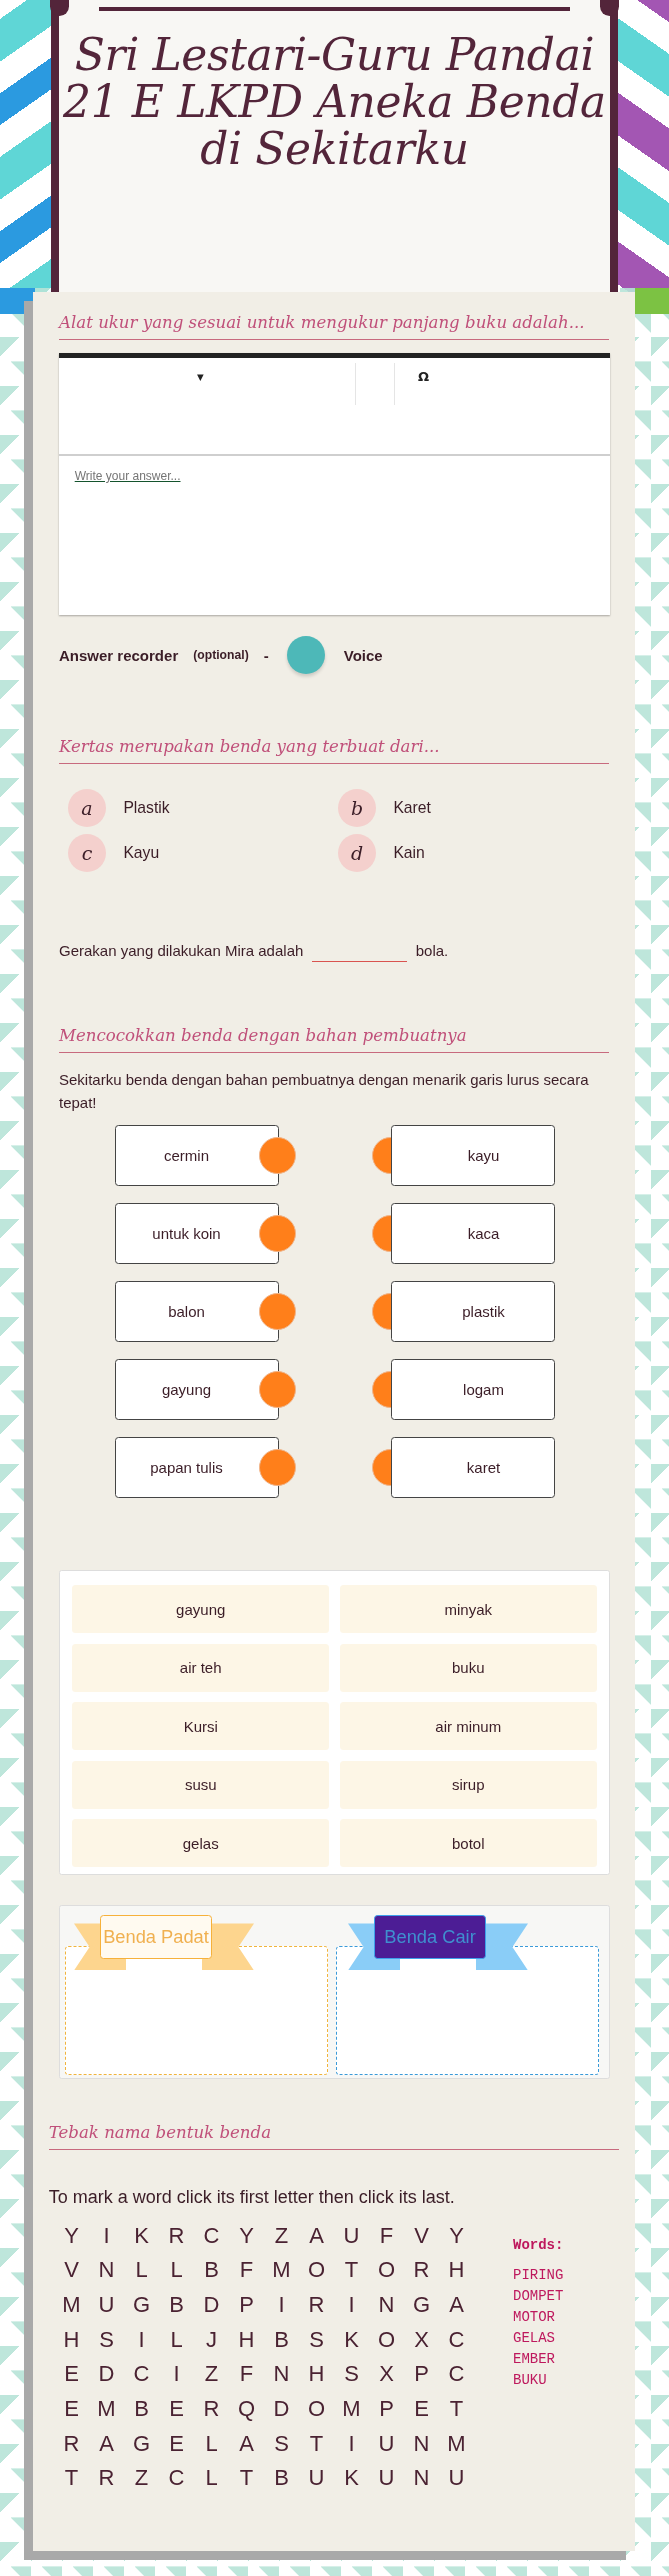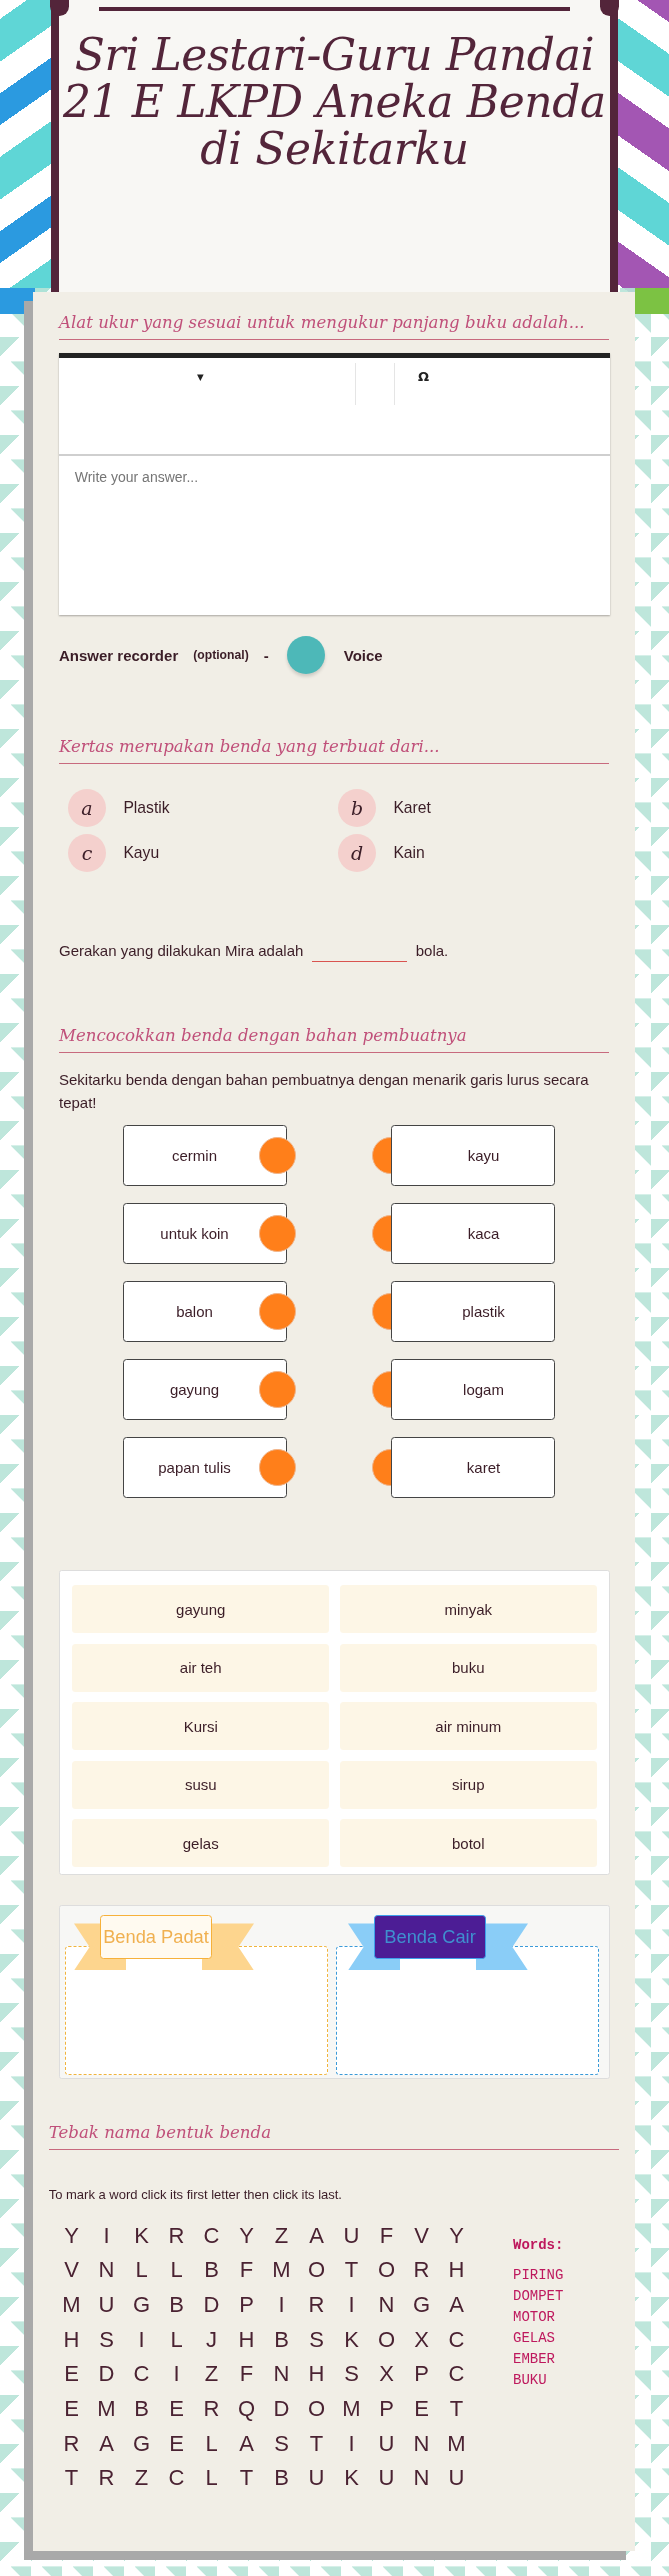--- a/index.html
+++ b/index.html
@@ -57,41 +57,41 @@
     border-bottom:1.3px solid #c86a7e;padding-bottom:7px;position:absolute;left:26px;right:26px;
   }
 
   
   .editor{position:absolute;left:26px;width:551px;top:61px;height:262px;background:#fff;box-shadow:0 0.9px 1.7px rgba(0,0,0,.3);}
   .editor .bar{height:5.2px;background:#222;}
   .editor .toolbar{height:96px;border-bottom:2.6px solid #cfcfcf;position:relative;}
   .editor .tb-sep{position:absolute;top:5.2px;height:42px;width:0.9px;background:#e5e5e5;}
   .editor .caret{position:absolute;left:138px;top:14px;font-size:8.7px;color:#222;}
   .editor .omega{position:absolute;left:359px;top:10.5px;font-size:13px;font-weight:bold;color:#222;}
-  .editor .answer{position:absolute;left:0;right:0;top:104px;bottom:0;padding:12.2px 15.7px;font-size:14px;color:#4c1d95;
-    font-family:"Liberation Sans",sans-serif;border:none;outline:none;resize:none;background:transparent;width:100%;box-sizing:border-box;}
+  .editor .answer{position:absolute;left:0;right:0;top:104px;bottom:0;padding:12.2px 15.7px;font-size:12px;color:#14532d;
+    font-family:"Liberation Sans",sans-serif;border:none;outline:none;resize:none;background:transparent;width:100%;box-sizing:border-box;text-decoration:underline;}
 
   .recorder{position:absolute;left:26px;top:344px;display:flex;align-items:center;gap:15px;font-family:"Liberation Sans",sans-serif;font-weight:bold;font-size:15px;color:#3b1d27;}
   .recorder small{font-size:12.2px;}
   .rec-dot{width:38px;height:38px;border-radius:50%;background:#4db8b8;box-shadow:0 2.6px 3.5px rgba(0,0,0,.15);margin:0 3.5px;}
 
   .opts{position:absolute;left:35px;top:497px;width:541px;display:grid;grid-template-columns:270px 270px;row-gap:7px;}
   .opt{display:flex;align-items:center;gap:17.4px;font-family:"Liberation Sans",sans-serif;font-size:15.7px;color:#3b1d27;}
   .opt .letter{width:38px;height:38px;border-radius:50%;background:#f4d0cd;display:flex;align-items:center;justify-content:center;
     font-family:"DejaVu Serif",serif;font-style:italic;font-size:19px;color:#3b1d27;}
 
   .fill{position:absolute;left:26px;top:650px;font-family:"Liberation Sans",sans-serif;font-size:15px;color:#3b1d27;display:flex;align-items:baseline;}
   .fill .blank{display:inline-block;width:91px;border-bottom:1.3px solid #d9534f;margin:0 8.7px;height:17.4px;background:transparent;border-top:none;border-left:none;border-right:none;outline:none;}
 
   .match-desc{position:absolute;left:26px;right:26px;top:776px;font-family:"Liberation Sans",sans-serif;font-size:15px;line-height:23px;color:#3b1d27;}
   .match{position:absolute;left:82px;top:833px;width:440px;}
   .mrow{height:78px;position:relative;}
   .mbox{position:absolute;top:0;width:164px;height:61px;background:#fff;border:0.9px solid #444;border-radius:3.5px;box-sizing:border-box;
     display:flex;align-items:center;justify-content:center;font-family:"Liberation Sans",sans-serif;font-size:15px;color:#3b1d27;}
-  .mbox.left{left:8px;padding-right:21px;}
+  .mbox.left{left:0;padding-right:21px;}
   .mbox.right{left:276px;padding-left:21px;}
   .mdot{position:absolute;top:12.2px;width:37px;height:37px;border-radius:50%;background:#ff7f1a;border:1.7px solid #f0b48a;box-sizing:border-box;}
   .mdot.left{left:144px;} .mdot.right{left:257px;}
 
   .sort-box{position:absolute;left:26px;top:1278px;width:551px;height:305px;background:#fff;border:0.9px solid #ddd;border-radius:2.6px;box-sizing:border-box;padding:14px 12.2px;
     display:grid;grid-template-columns:1fr 1fr;gap:10.5px;}
   .sort-item{background:#fdf6e6;border-radius:3.5px;height:48px;display:flex;align-items:center;justify-content:center;font-family:"Liberation Sans",sans-serif;font-size:15px;color:#3b1d27;}
 
   .cat-box{position:absolute;left:26px;top:1613px;width:551px;height:174px;background:#f7f7f5;border:0.9px solid #ddd;border-radius:2.6px;box-sizing:border-box;}
   .cat{position:absolute;top:40px;width:263px;height:129px;background:#fff;border:1.7px dashed;border-radius:3.5px;box-sizing:border-box;}
@@ -104,21 +104,21 @@
   .ribbon.padat{left:14px;width:180px;}
   .ribbon.padat .label{border-color:#f6b13b;color:#f0b050;background:#fffaf0;}
   .ribbon.padat .tail{background:#fdd58e;}
   .ribbon.cair{left:288px;width:180px;}
   .ribbon.cair .label{border-color:#3ea0ea;color:#3f8fcf;background:#4c1d95;}
   .ribbon.cair .tail{background:#8acdf7;}
   .tail.l{left:0;clip-path:polygon(0 0,100% 0,100% 100%,0 100%,30% 50%);}
   .tail.r{right:0;clip-path:polygon(0 0,100% 0,70% 50%,100% 100%,0 100%);}
 
   .ws-title{position:absolute;left:49px;right:49px;top:1823px;}
-  .ws-instr{position:absolute;left:49px;top:1886px;font-family:"Liberation Sans",sans-serif;font-size:13px;color:#3b1d27;}
+  .ws-instr{position:absolute;left:49px;top:1886px;font-family:"Liberation Sans",sans-serif;font-size:18px;color:#3b1d27;}
   .ws-grid{position:absolute;left:54px;top:1920px;display:grid;grid-template-columns:repeat(12,35px);row-gap:1.7px;}
   .ws-cell{height:33px;display:flex;align-items:center;justify-content:center;font-family:"Liberation Sans",sans-serif;font-size:22px;color:#4a2232;letter-spacing:0;cursor:pointer;}
   .ws-words{position:absolute;left:480px;top:1938px;width:58px;font-family:Liberation Mono, monospace;color:#be185d;}
   .ws-words .hdr{font-weight:bold;font-size:14px;margin-bottom:12.2px;}
   .ws-words .w{font-size:14px;line-height:21px;word-break:break-all;}
 </style>
 </head>
 <body>
 
 <div class="top-stripes"></div>

